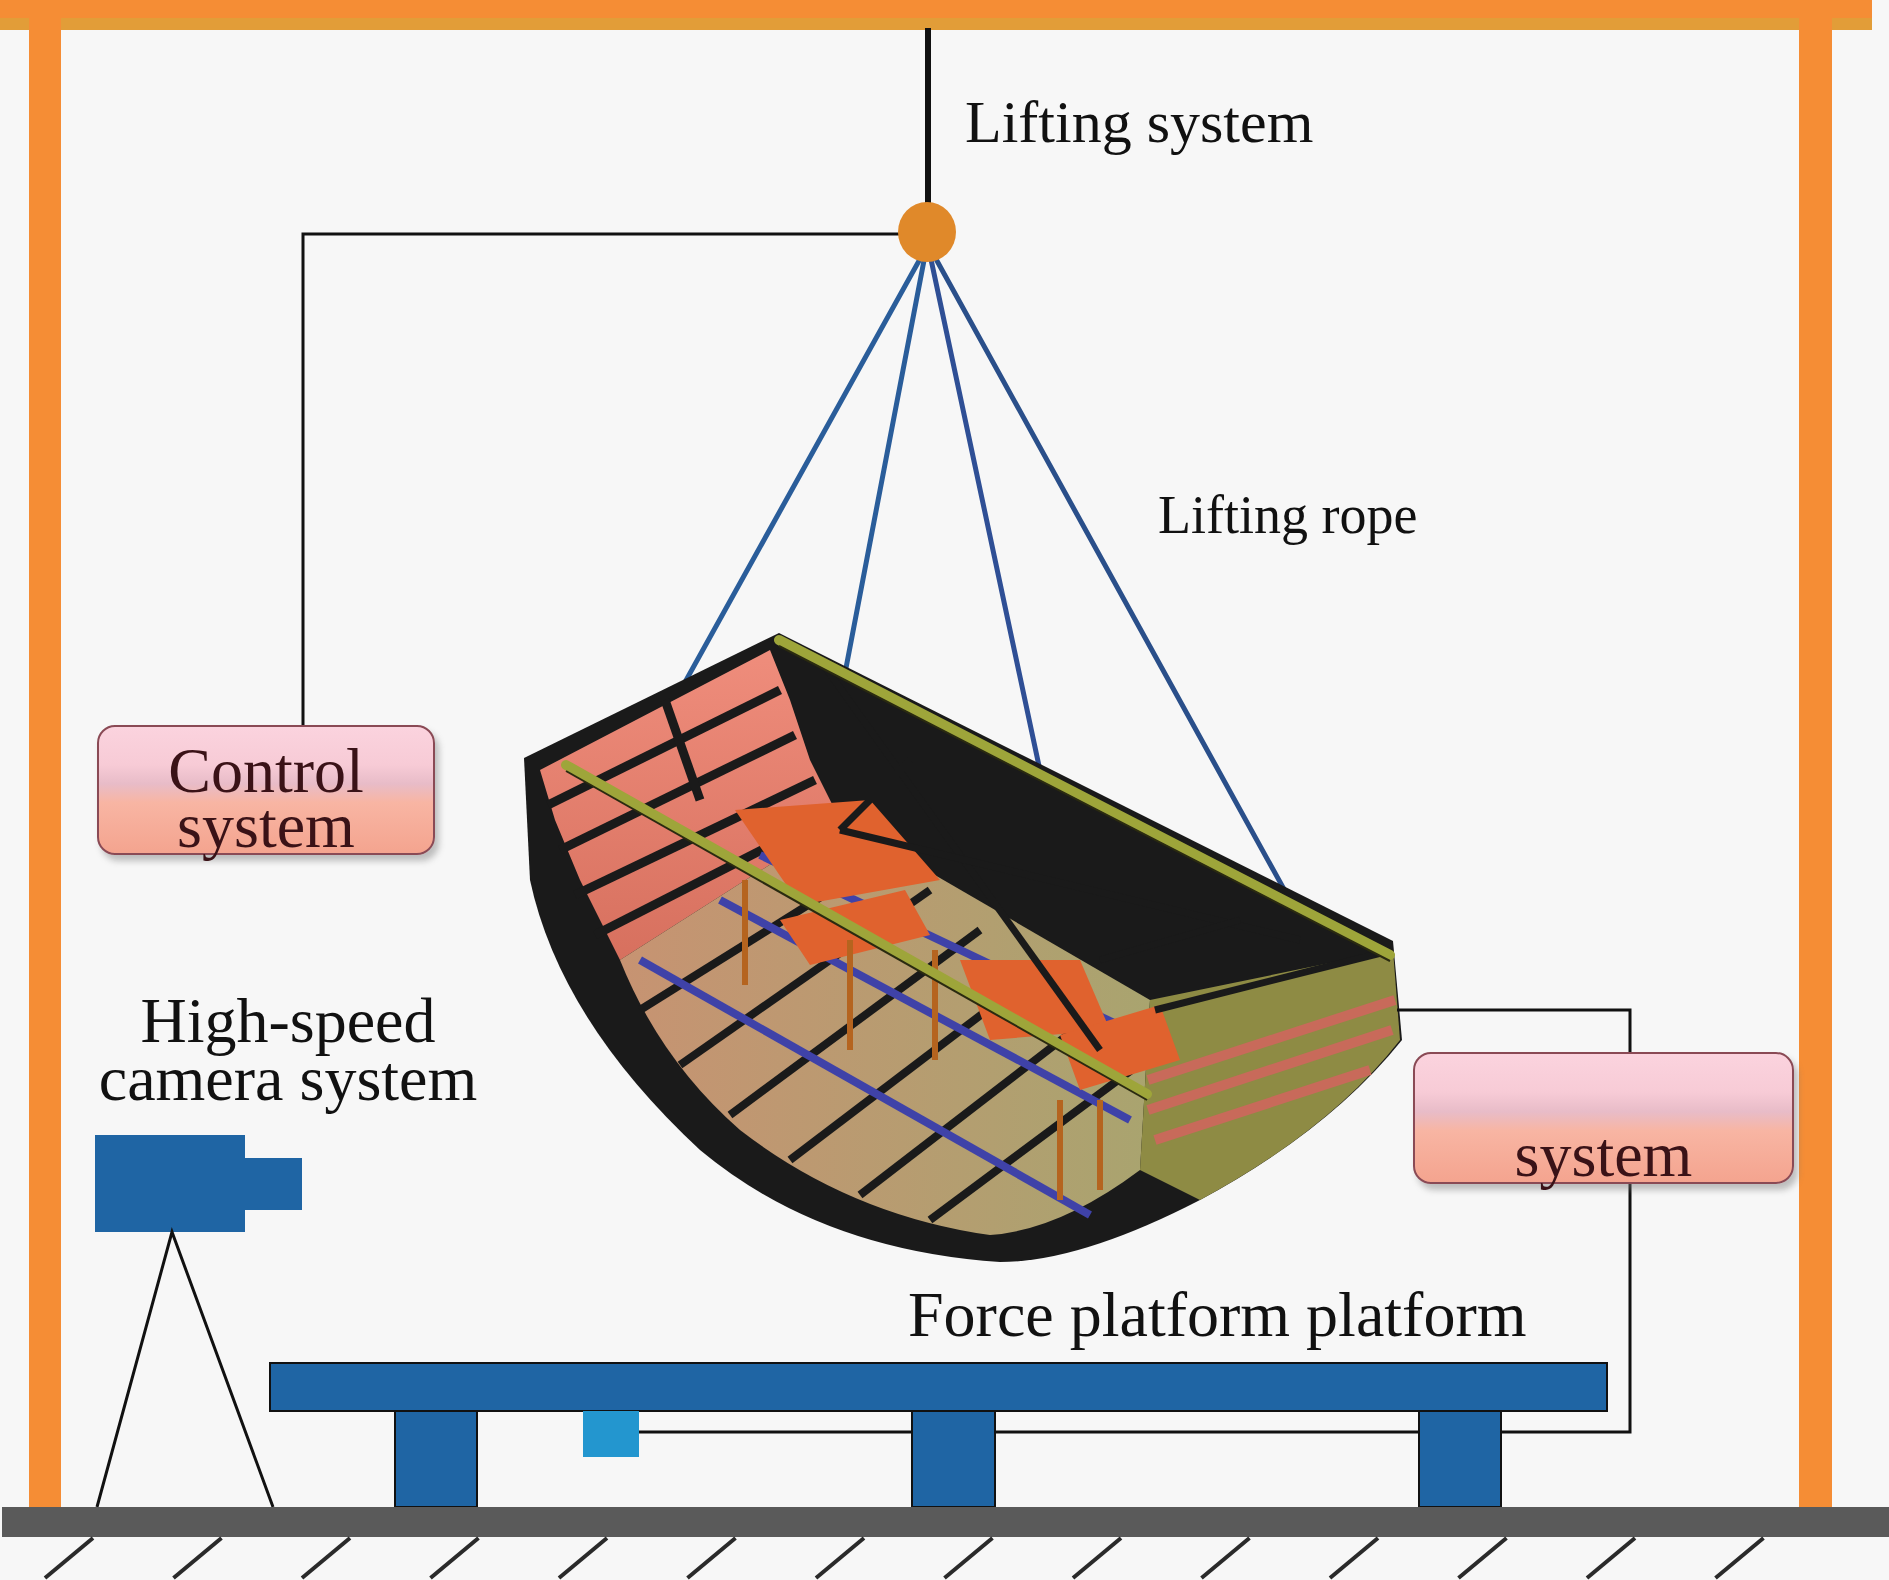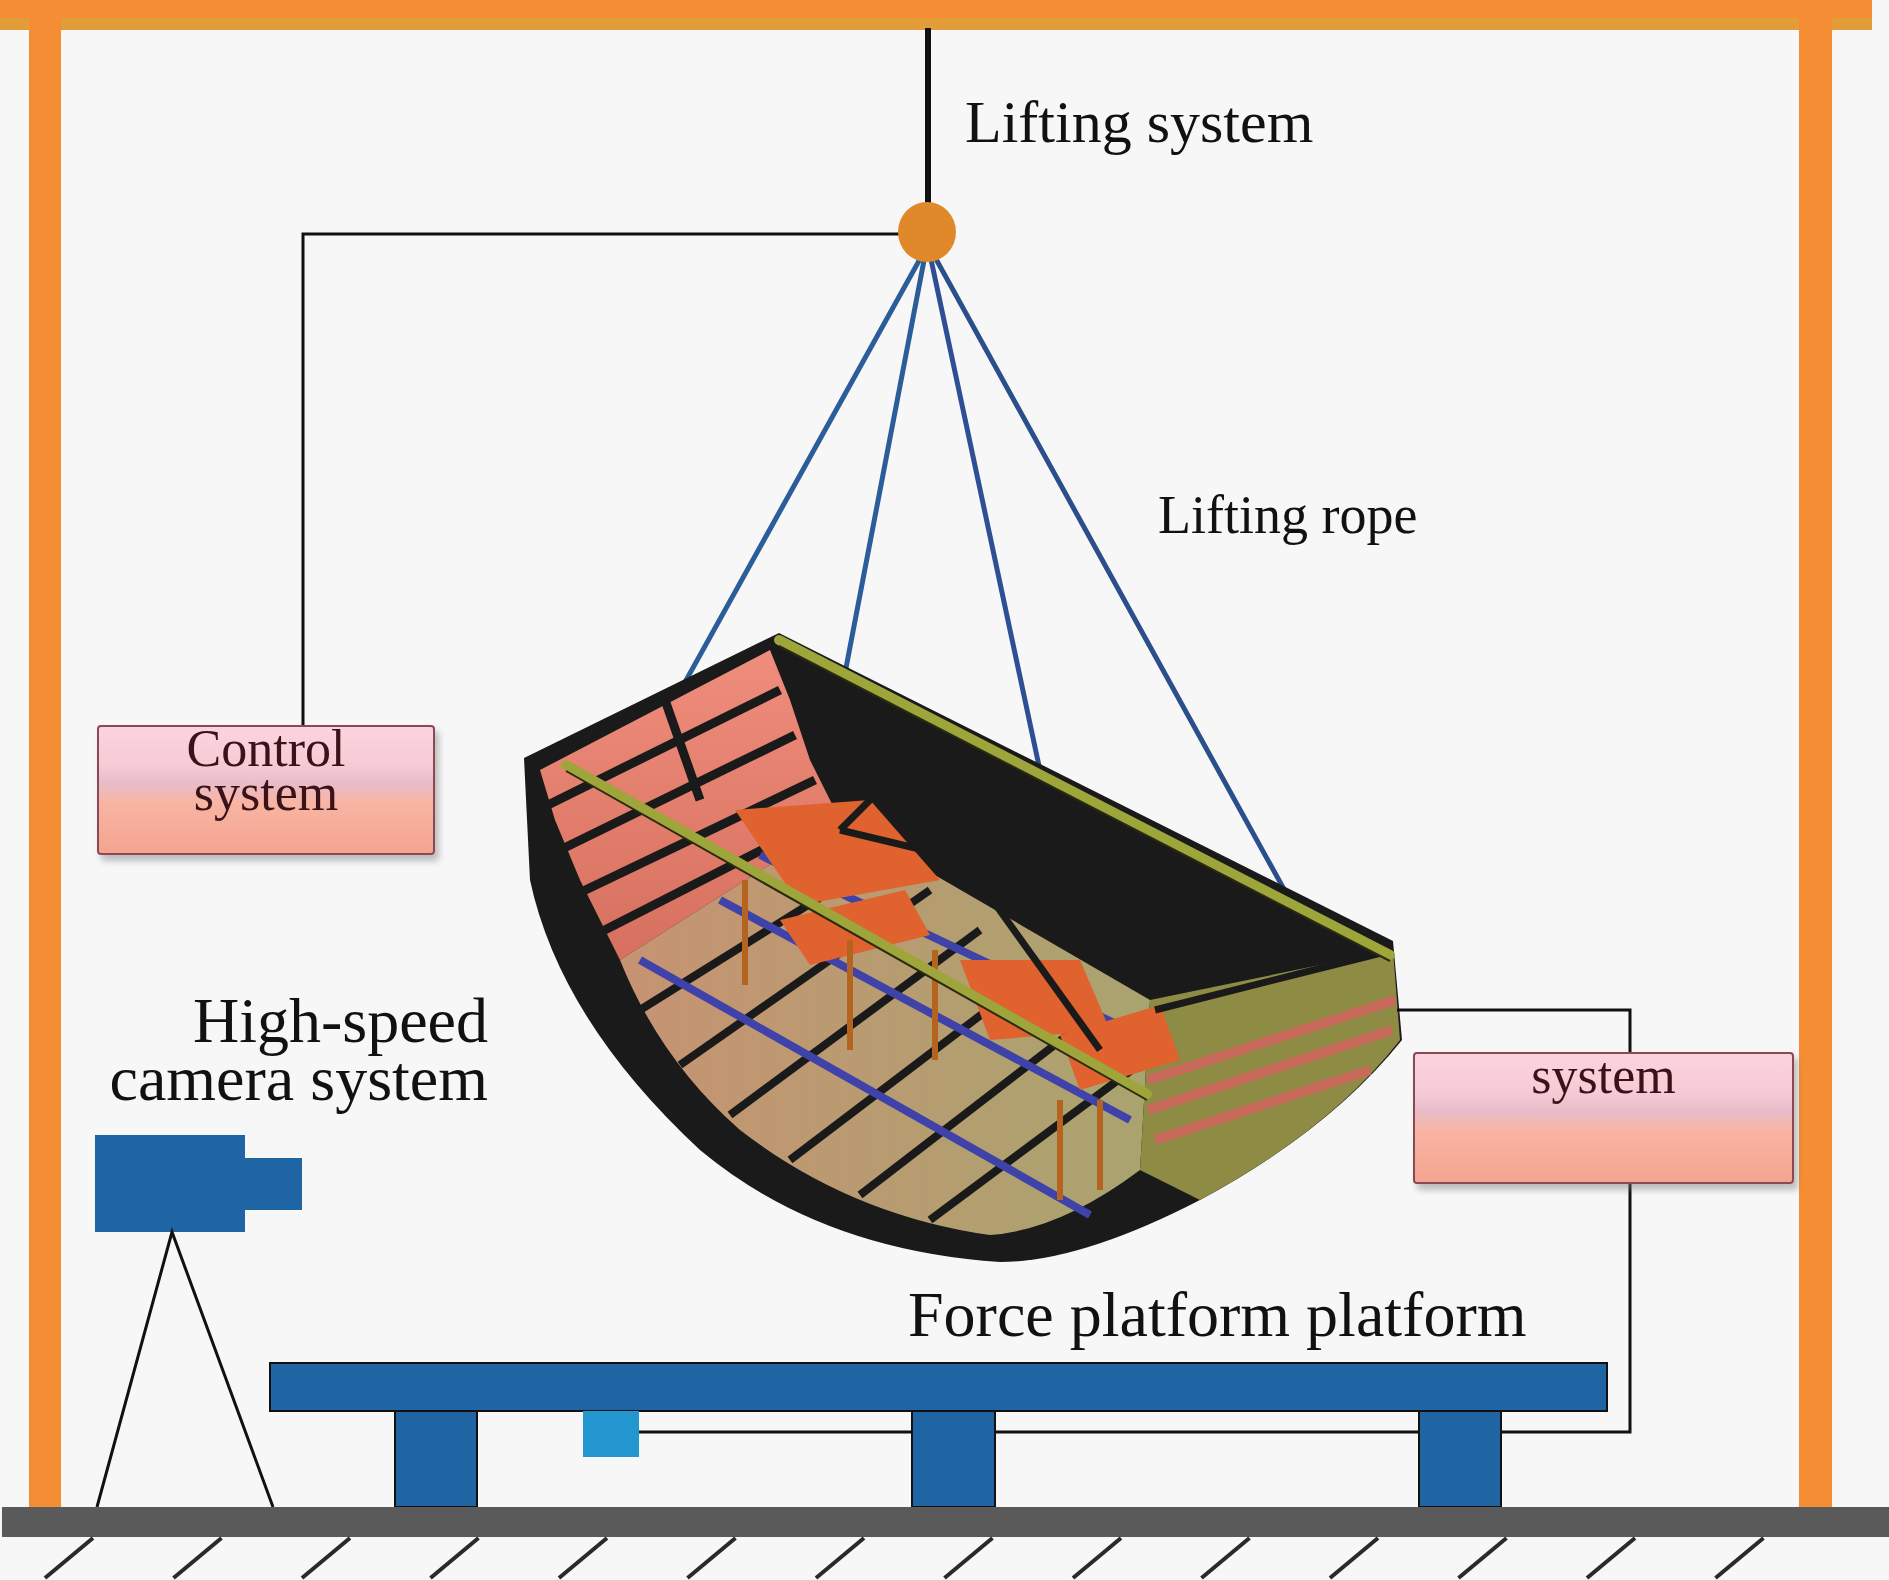--- a/index.html
+++ b/index.html
@@ -1,27 +1,27 @@
 <!DOCTYPE html>
 <html><head>
 <meta charset="utf-8">
 <style>
   html, body { margin: 0; padding: 0; background: #f7f7f7; }
   body { width: 1889px; height: 1580px; position: relative; overflow: hidden; font-family: "Liberation Serif", "DejaVu Serif", serif; }
   svg#scene { position: absolute; left: 0; top: 0; }
   .label { position: absolute; color: #111; font-family: "Liberation Serif", "DejaVu Serif", serif; white-space: nowrap; line-height: 1; }
   .lbl-lifting-system { left: 965px; top: 92px; font-size: 60px; }
   .lbl-lifting-rope { left: 1158px; top: 488px; font-size: 54px; }
-  .lbl-camera { left: 88px; top: 992px; font-size: 64px; text-align: right; width: 400px; line-height: 0.9; }
+  .lbl-camera { left: 88px; top: 992px; font-size: 64px; text-align: center; width: 400px; line-height: 0.9; }
   .lbl-force { left: 908px; top: 1283px; font-size: 64px; }
-  .box { position: absolute; border: 2px solid #8a4a55; border-radius: 4px;
+  .box { position: absolute; border: 2px solid #8a4a55; border-radius: 18px;
          background: linear-gradient(to bottom, #fbd3de 0%, #f7cbd6 30%, #e8bcc8 45%, #f8b5a3 60%, #f4a48f 100%);
          box-shadow: 4px 6px 6px rgba(120,120,120,0.45);
-         display: flex; align-items: flex-start; justify-content: center; text-align: center;
-         color: #3a1217; font-family: "Liberation Serif", "DejaVu Serif", serif; font-size: 52px; line-height: 0.85; }
+         display: flex; align-items: flex-end; justify-content: center; text-align: center;
+         color: #3a1217; font-family: "Liberation Serif", "DejaVu Serif", serif; font-size: 64px; line-height: 0.85; }
   .box-control { left: 97px; top: 725px; width: 334px; height: 126px; }
   .box-measure { left: 1413px; top: 1052px; width: 377px; height: 128px; }
   .box span { display: block; }
 </style>
 </head>
 <body>
 
 <svg id="scene" width="1889" height="1580" viewBox="0 0 1889 1580">
   <defs>
     <linearGradient id="plankGrad" x1="0" y1="0" x2="0" y2="1">

